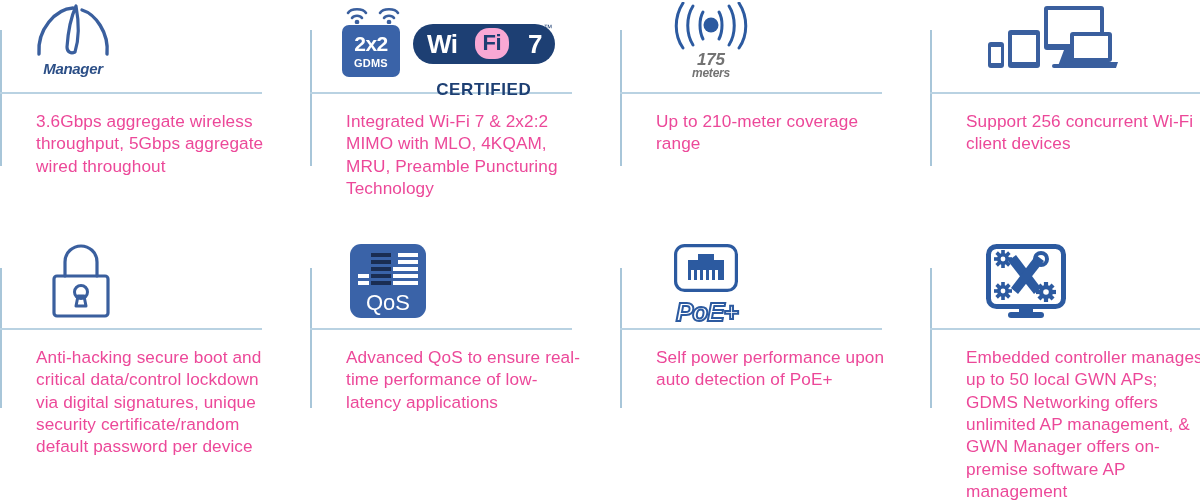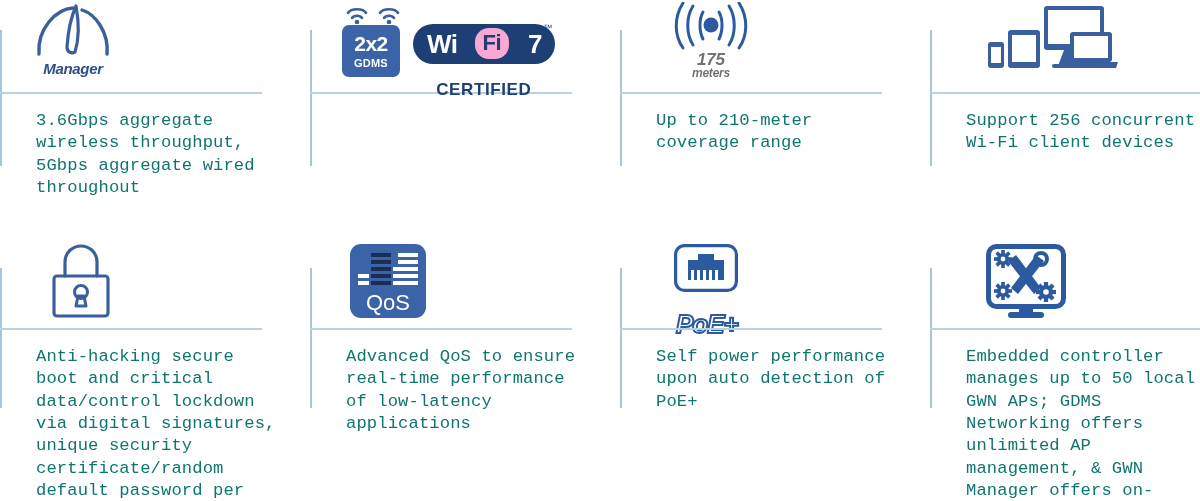--- a/index.html
+++ b/index.html
@@ -62,26 +62,25 @@
     display: flex;
     align-items: flex-start;
     padding-top: 2px;
     padding-left: 14px;
   }
   .row-2 .icon-slot { height: 84px; padding-top: 4px; }
 
   .desc {
     padding-left: 18px;
     padding-top: 22px;
-    color: #0f766e;
+    color: #ec4899;
     font-size: 17.2px;
     line-height: 1.30;
     letter-spacing: 0.1px;
     max-width: 262px;
-    font-family: Liberation Mono, monospace;
   }
   .feature-card.last .desc { max-width: 262px; }
 
   .icon-wrap { display: block; }
 
   
   .gig-label {
     font-size: 15px;
     font-weight: bold;
     font-style: italic;
@@ -103,21 +102,21 @@
   .meters-label .big { font-size: 17px; display: block; }
   .meters-label .small { font-size: 12px; display: block; }
 
   .poe-label {
     font-size: 26px;
     font-weight: bold;
     font-style: italic;
     color: #ffffff;
     -webkit-text-stroke: 2px #2c5aa0;
     text-align: left;
-    margin-top: 13px;
+    margin-top: 1px;
     margin-left: 2px;
     letter-spacing: -1px;
   }
 
   .wifi-badges { display: flex; align-items: flex-start; gap: 9px; }
 </style>
 </head>
 <body>
 
 <div class="feature-grid">
@@ -167,20 +166,21 @@
             <div style="position:relative;background:#1d3f73;border-radius:22px;padding:4px 12px 5px 14px;display:flex;align-items:center;gap:17px;">
               <span style="color:#fff;font-size:26px;font-weight:bold;line-height:1;letter-spacing:-0.5px;">Wi</span>
               <span style="background:#f9a8d4;color:#1d3f73;font-size:22px;font-weight:bold;line-height:1;border-radius:14px;padding:4px 8px 5px;letter-spacing:-0.5px;">Fi</span>
               <span style="color:#fff;font-size:26px;font-weight:bold;line-height:1;margin-left:2px;">7</span>
               <span style="position:absolute;top:-1px;right:2px;color:#1d3f73;font-size:9px;">™</span>
             </div>
             <div style="text-align:center;color:#1d3f73;font-size:17px;font-weight:bold;letter-spacing:0.6px;margin-top:16px;">CERTIFIED</div>
           </div>
         </div>
       </div>
+      <div class="desc">Integrated Wi-Fi 7 &amp; 2x2:2 MIMO with MLO, 4KQAM, MRU, Preamble Puncturing Technology</div>
     </div>
 
     <div class="feature-card">
       <div class="accent-bar"></div>
       <div class="divider"></div>
       <div class="icon-slot">
         <div class="icon-wrap" style="margin-left:20px;">
           <svg width="78" height="48" viewBox="0 0 78 48">
             <g fill="none" stroke="#2c5aa0" stroke-width="3" stroke-linecap="round">
               <path d="M31 10 C27 17, 27 29, 31 37"></path>

